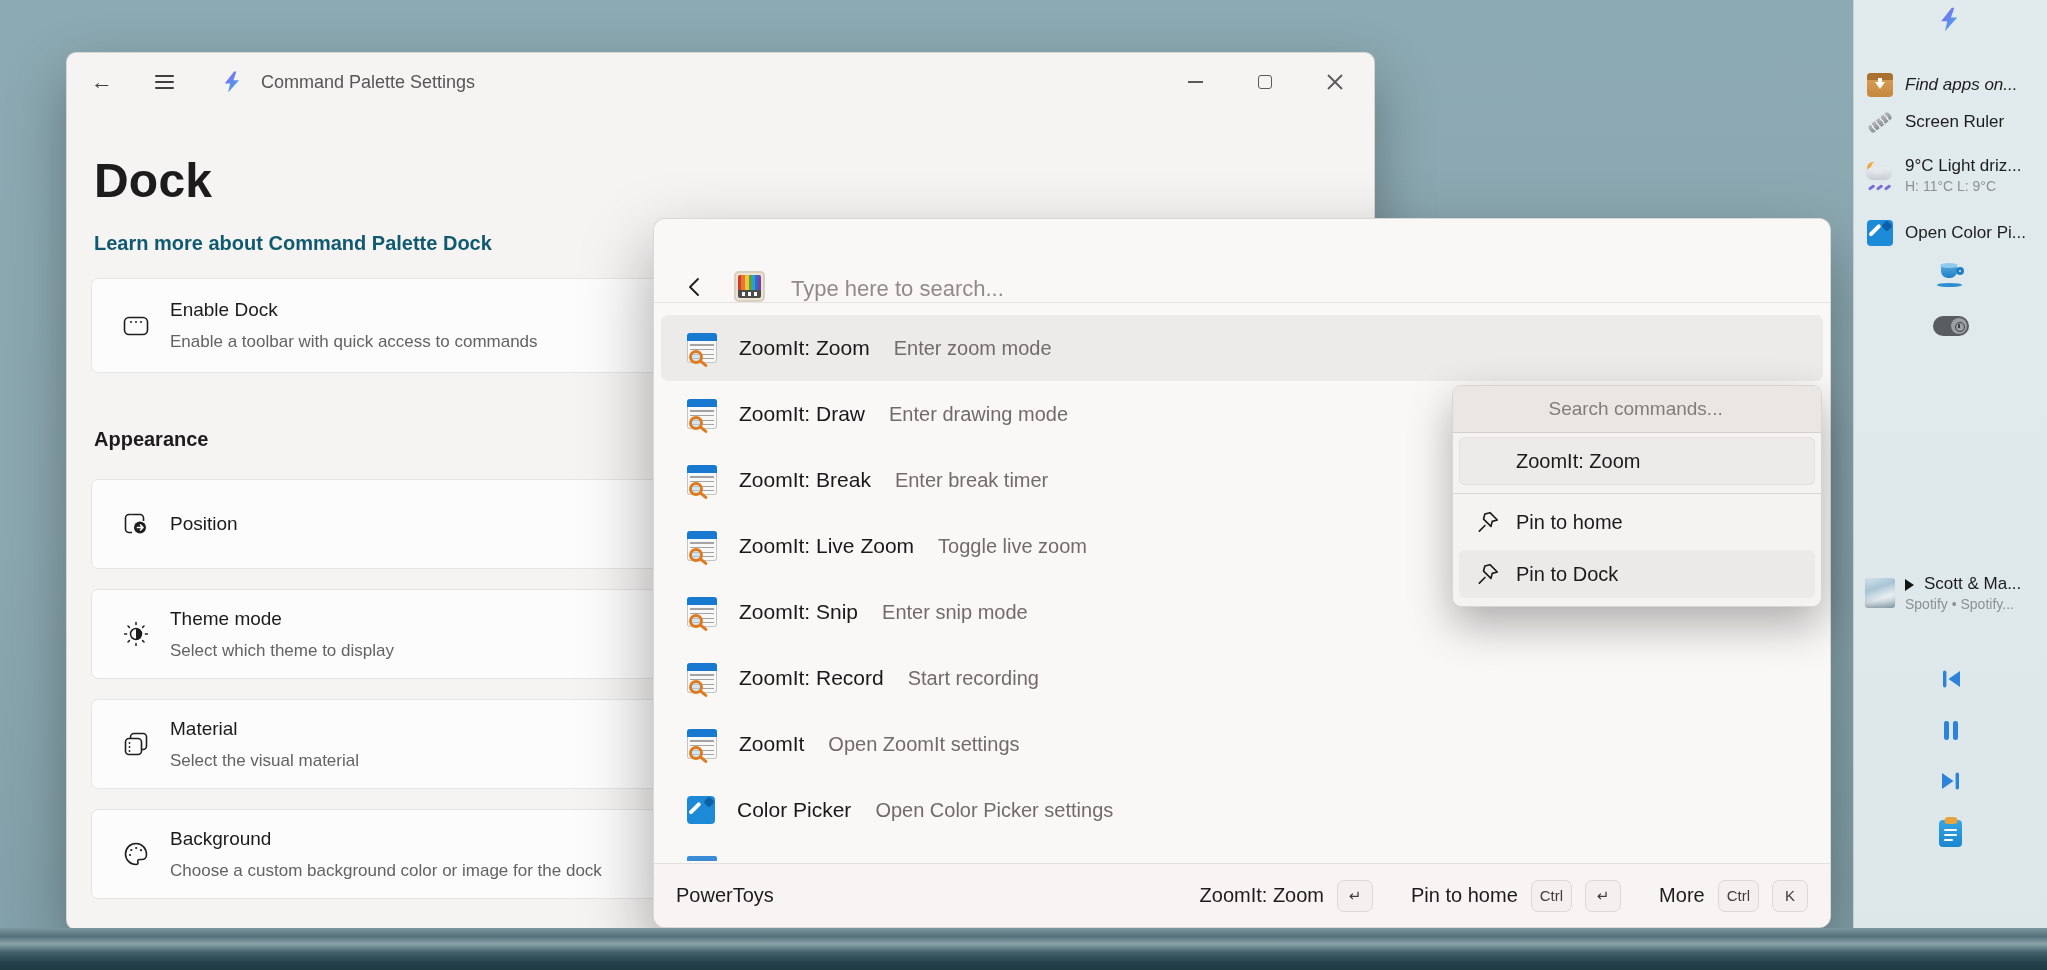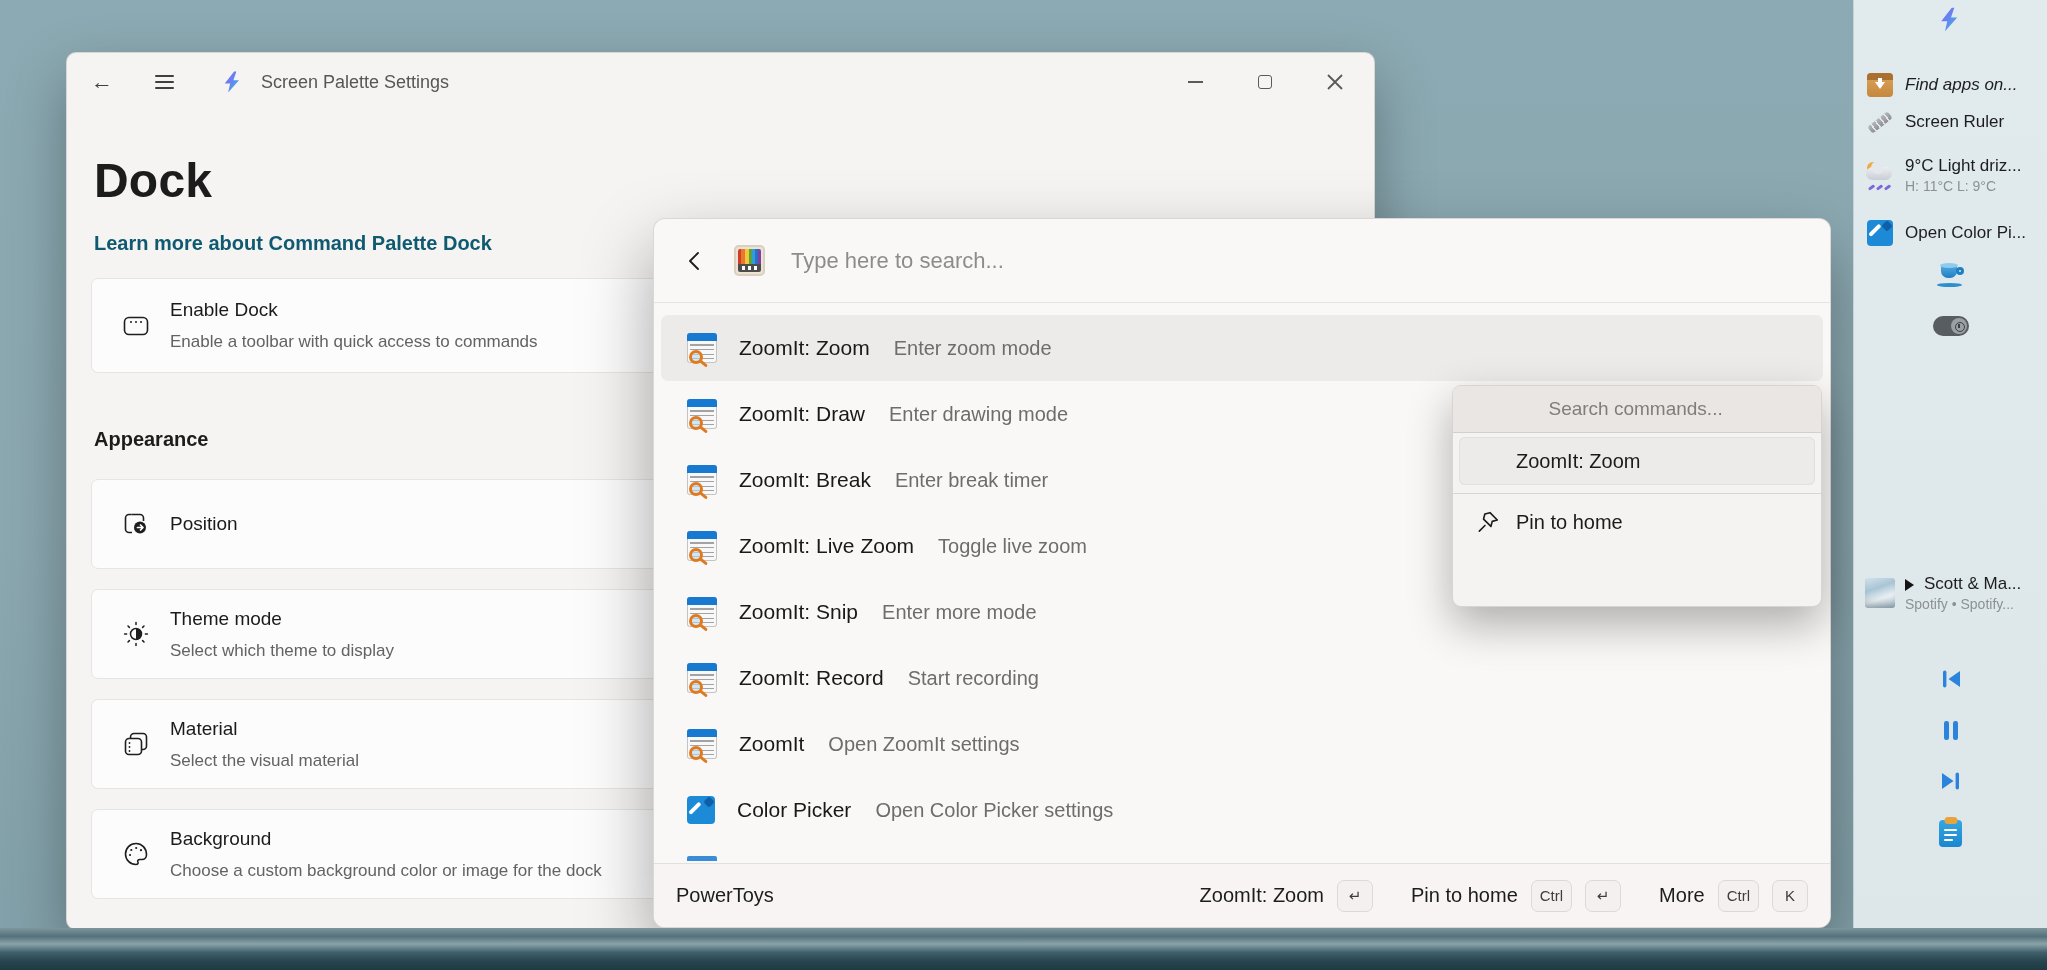--- a/index.html
+++ b/index.html
@@ -40,21 +40,21 @@
   .card .icon-box { width:34px; margin:0 0 0 27px; display:flex; justify-content:center; }
   .card .texts { margin-left:17px; display:flex; flex-direction:column; gap:11px; }
   .card .c-title { font-size:19px; color:#1b1b1b; }
   .card .c-sub { font-size:17px; color:#636363; }
   .section-header { position:absolute; left:27px; font-size:20px; font-weight:700; color:#1c1c1c; }
 
   
   .palette { position:absolute; left:653px; top:218px; width:1178px; height:710px;
     background:#faf8f7; border-radius:12px; border:1px solid rgba(0,0,0,.13);
     box-shadow:0 30px 70px rgba(0,0,0,.35); overflow:hidden; }
-  .cp-header { height:84px; display:flex; align-items:center; border-bottom:1px solid #e6e3e1; }
+  .cp-header { height:84px; display:flex; align-items:flex-end; border-bottom:1px solid #e6e3e1; }
   .cp-back { margin-left:26px; width:30px; height:30px; display:flex; align-items:center; justify-content:center; }
   .cp-appicon { margin-left:24px; width:31px; height:31px; border-radius:5px; background:#ece3d2;
     box-shadow:inset 0 0 0 2px #d9d0bf; padding:4px 4px; }
   .cp-appicon .stripes { height:15px; border-radius:2px 2px 0 0;
     background:linear-gradient(90deg,#d23b2e 0 15%,#e8782c 15% 31%,#f3c73c 31% 47%,#57a33f 47% 63%,#2e9fd6 63% 72%,#2e6fc3 72% 86%,#7a3fa8 86% 100%); }
   .cp-appicon .base { height:8px; background:#4c4c4c; border-radius:0 0 2px 2px;
     display:flex; gap:2.5px; justify-content:center; align-items:center; }
   .cp-appicon .base i { width:3.5px; height:3.5px; background:#fff; display:block; }
   .cp-search { margin-left:26px; flex:1; border:none; outline:none; background:transparent;
     font-family:inherit; font-size:22px; color:#3c3c3c; }
@@ -203,21 +203,21 @@
         <svg width="24" height="24" viewBox="0 0 32 32">
           <defs>
               <linearGradient id="boltg" x1="0" y1="0" x2="1" y2="1">
             <stop offset="0" stop-color="#8a5cf5"></stop>
                 <stop offset="1" stop-color="#39b7e8"></stop>
           </linearGradient>
             </defs>
           <path d="M17.5 2 5 18h7.2L9.5 30 24 13.5h-7.4L20.5 2z" fill="url(#boltg)"></path>
         </svg>
       </div>
-      <div class="sw-title">Screen Palette Settings</div>
+      <div class="sw-title">Command Palette Settings</div>
       <div class="sw-caption-btns">
         <div class="cap cap-min">
             <i></i>
           </div>
         <div class="cap cap-max">
             <i></i>
           </div>
         <div class="cap cap-close">
           <svg width="20" height="20" viewBox="0 0 20 20">
               <path d="M3 3l14 14M17 3L3 17" stroke="#5a5a5a" stroke-width="1.8"></path>
@@ -364,21 +364,21 @@
         <div class="row-title">ZoomIt: Live Zoom</div>
         <div class="row-sub">Toggle live zoom</div>
       </div>
       <div class="cp-row">
         <div class="row-icon zoomit-icon">
             <div class="zi-top"></div>
             <div class="zi-lines"></div>
             <div class="zi-mag"></div>
           </div>
         <div class="row-title">ZoomIt: Snip</div>
-        <div class="row-sub">Enter more mode</div>
+        <div class="row-sub">Enter snip mode</div>
       </div>
       <div class="cp-row">
         <div class="row-icon zoomit-icon">
             <div class="zi-top"></div>
             <div class="zi-lines"></div>
             <div class="zi-mag"></div>
           </div>
         <div class="row-title">ZoomIt: Record</div>
         <div class="row-sub">Start recording</div>
       </div>
@@ -427,20 +427,29 @@
     <div class="cm-divider"></div>
     <div class="cm-item">
       <div class="cm-icon">
         <svg width="26" height="26" viewBox="0 0 24 24" fill="none" stroke="#1c1c1c" stroke-width="1.5" stroke-linejoin="round" stroke-linecap="round">
           <path d="M13.8 3.4l6.8 6.8-4.7 1.2-1.2 4.7-6.8-6.8 1.2-4.7z"></path>
           <path d="M9.2 15.2 4 20.4"></path>
         </svg>
       </div>
       <div class="cm-label">Pin to home</div>
     </div>
+    <div class="cm-item hover">
+      <div class="cm-icon">
+        <svg width="26" height="26" viewBox="0 0 24 24" fill="none" stroke="#1c1c1c" stroke-width="1.5" stroke-linejoin="round" stroke-linecap="round">
+          <path d="M13.8 3.4l6.8 6.8-4.7 1.2-1.2 4.7-6.8-6.8 1.2-4.7z"></path>
+          <path d="M9.2 15.2 4 20.4"></path>
+        </svg>
+      </div>
+      <div class="cm-label">Pin to Dock</div>
+    </div>
   </div>
 
   <div class="dock-sidebar">
     <div class="ds-bolt">
       <svg width="27" height="27" viewBox="0 0 32 32">
         <defs>
             <linearGradient id="boltg2" x1="0" y1="0" x2="1" y2="1">
           <stop offset="0" stop-color="#8a5cf5"></stop>
               <stop offset="1" stop-color="#39b7e8"></stop>
         </linearGradient>

